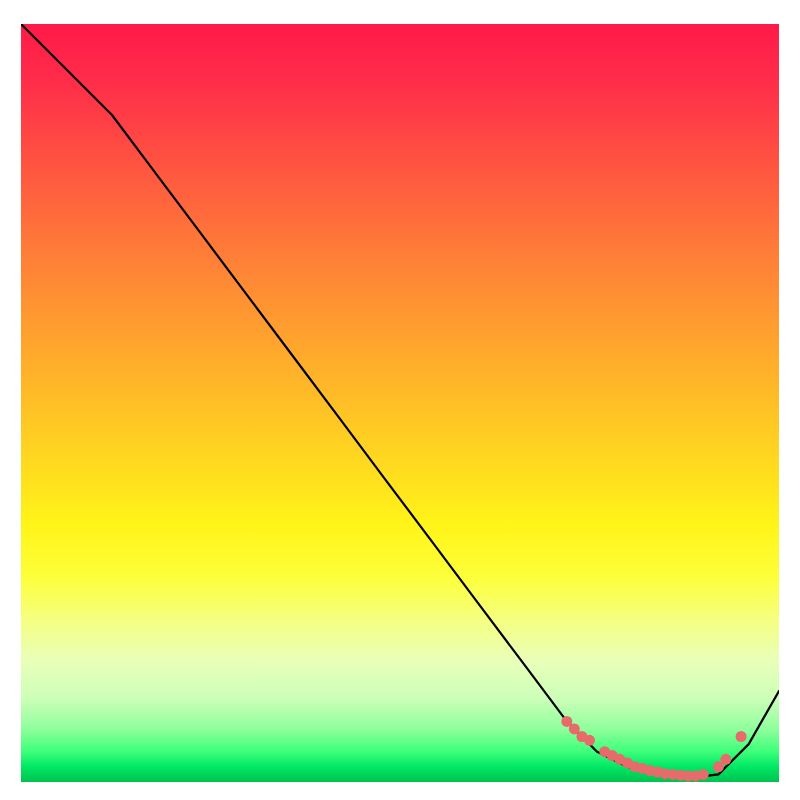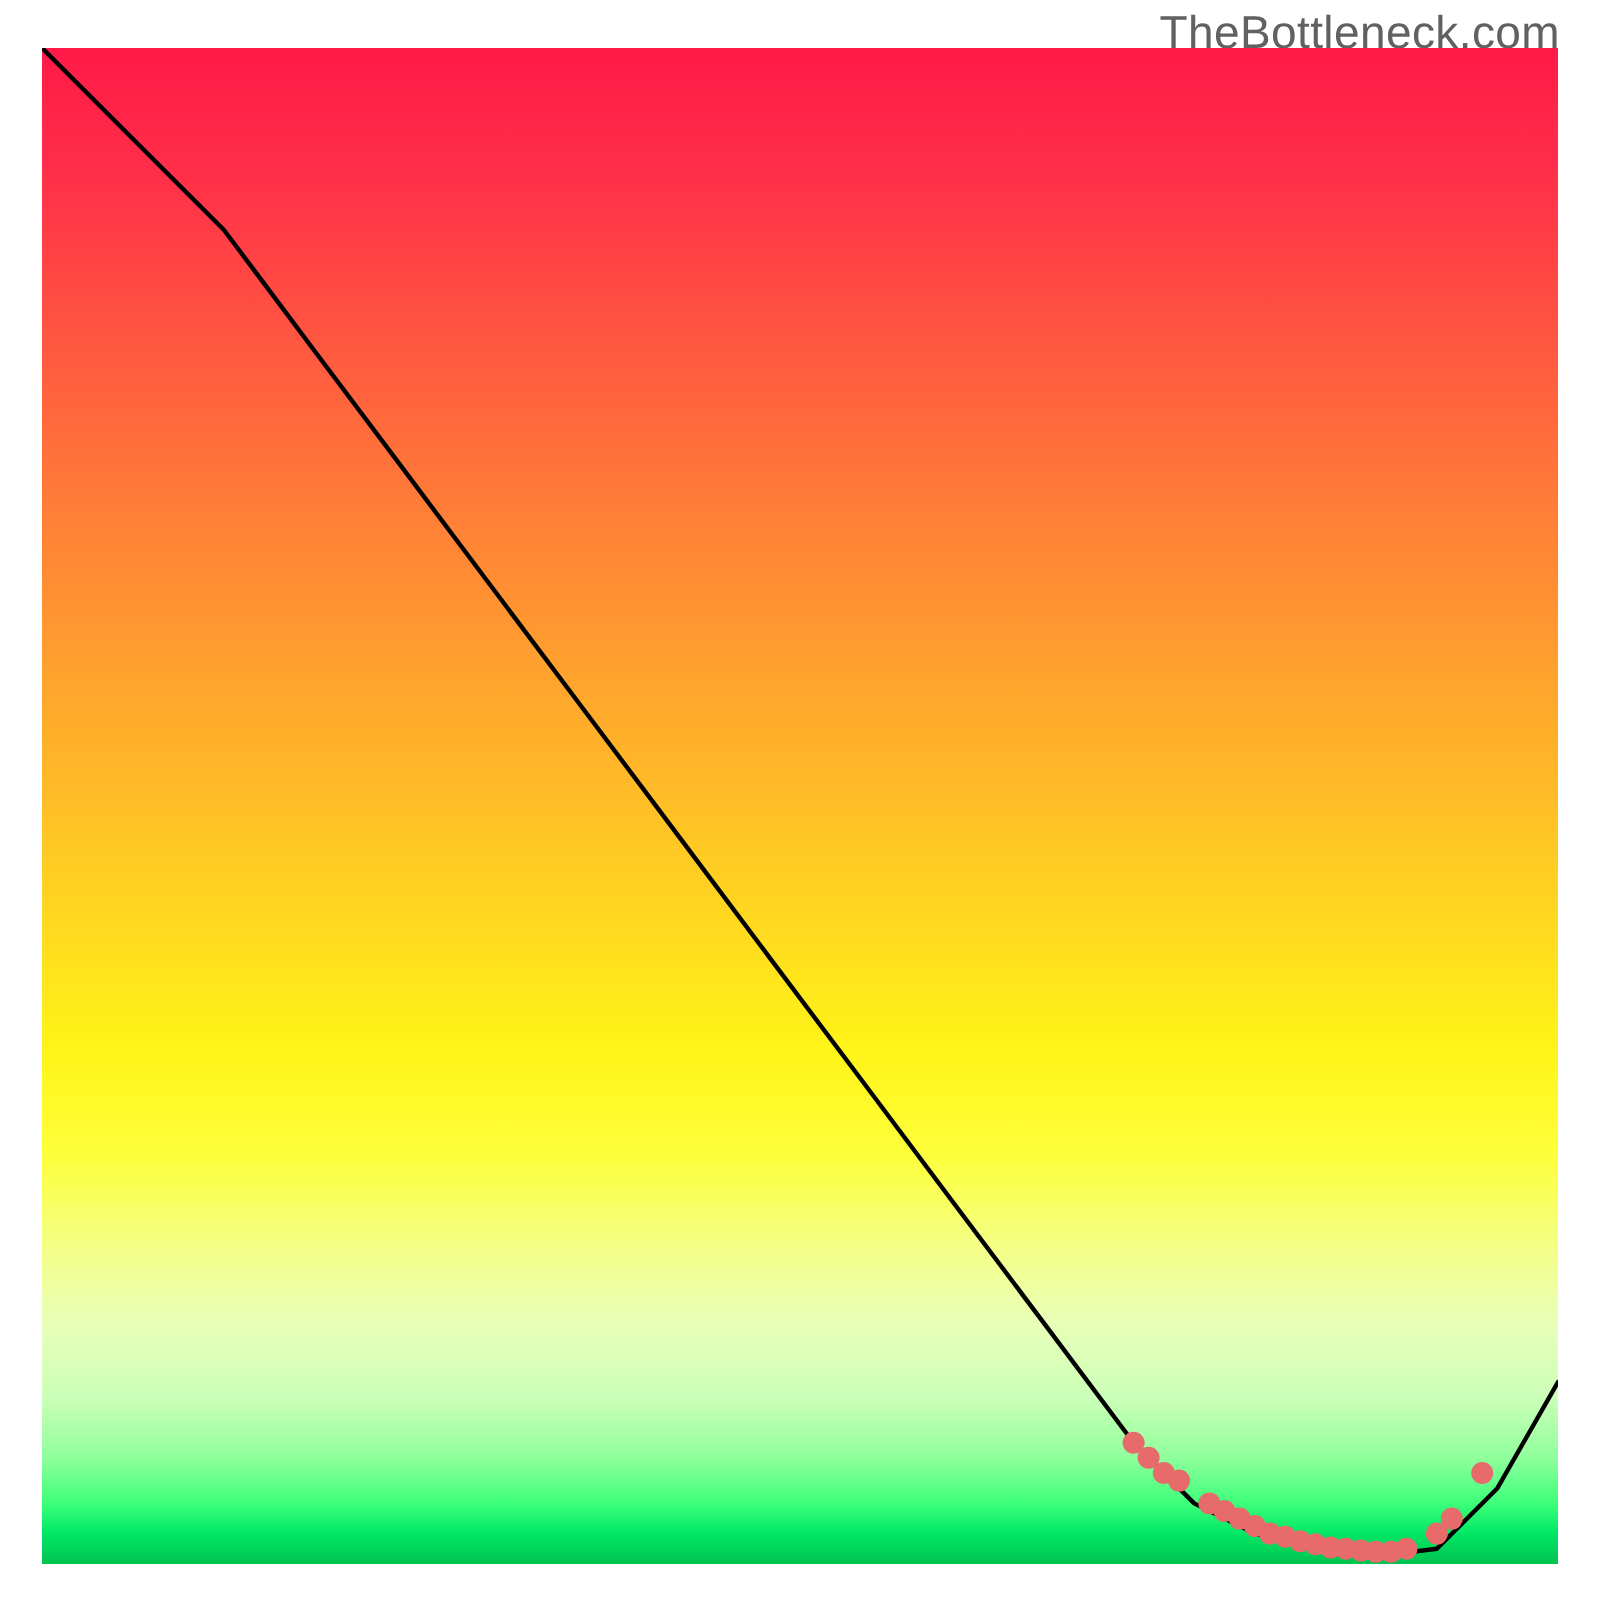--- a/index.html
+++ b/index.html
@@ -57,21 +57,20 @@
     top: 0;
     width: 758px;
     height: 758px;
     pointer-events: none;
   }
 </style>
 </head>
 <body>
 
 <div class="chart-container">
-  <div class="watermark">TheBottleneck.com</div>
   <div class="plot-area">
     <svg class="curve" viewBox="0 0 758 758" preserveAspectRatio="none">
       <g>
         <path id="curve-path" fill="none" stroke="#000000" stroke-width="2.2" stroke-linecap="round" stroke-linejoin="round" d="M0.0 0.0 L45.5 45.5 L91.0 91.0 L136.4 151.6 L181.9 212.2 L227.4 272.9 L272.9 333.5 L318.4 394.2 L363.8 454.8 L409.3 515.4 L454.8 576.1 L500.3 636.7 L545.8 697.4 L576.1 727.7 L606.4 742.8 L636.7 750.4 L667.0 754.2 L697.4 750.4 L727.7 720.1 L758.0 667.0"></path>
       </g>
       <g id="scatter-group">
           <circle cx="545.8" cy="697.4" r="5.5" fill="#e86b6b"></circle>
           <circle cx="553.3" cy="704.9" r="5.5" fill="#e86b6b"></circle>
           <circle cx="560.9" cy="712.5" r="5.5" fill="#e86b6b"></circle>
           <circle cx="568.5" cy="716.3" r="5.5" fill="#e86b6b"></circle>

